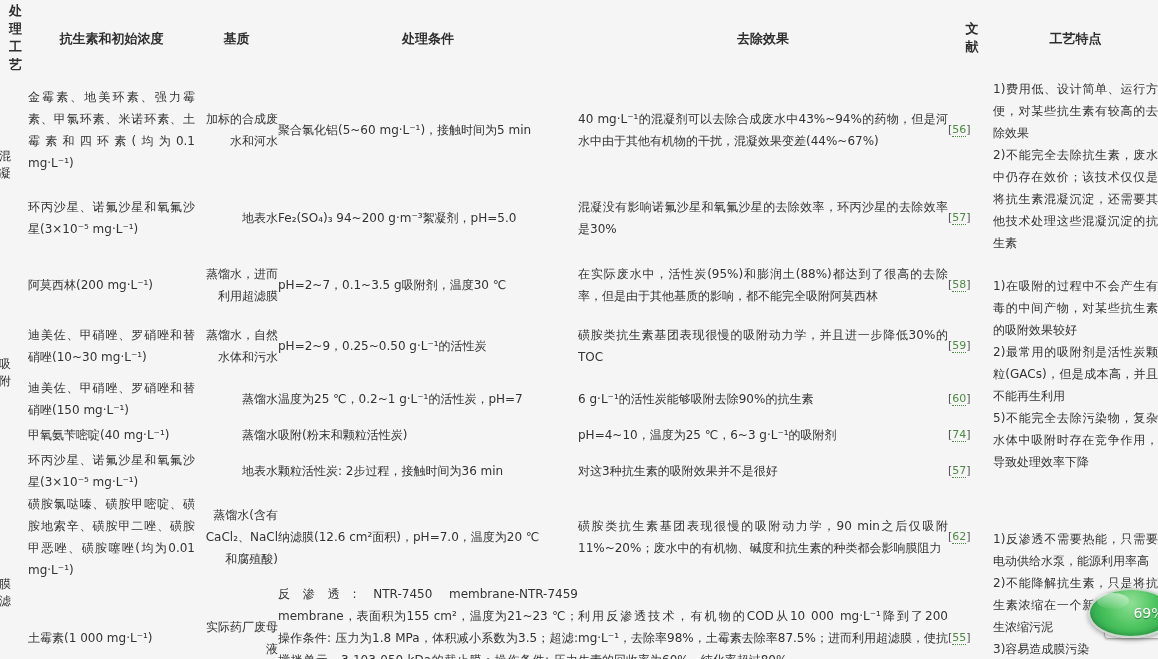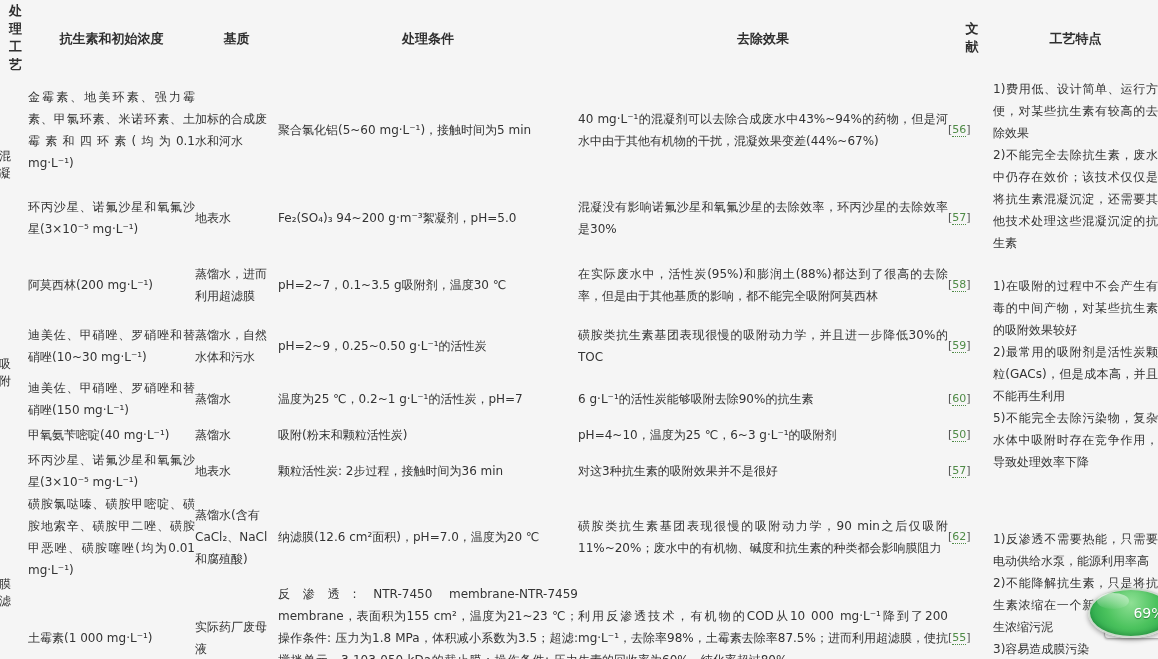--- a/index.html
+++ b/index.html
@@ -14,21 +14,21 @@
   table.doc th { font-size:13px; font-weight:bold; text-align:center; color:#2f2f2f; }
 
   
   .vtext { display:inline-block; width:15px; word-break:break-all; white-space:normal;
            line-height:18px; text-align:right; }
   .vtext.hdr { font-weight:bold; margin-left:1px; }
   .vtext.sec { line-height:17px; margin-left:-4px; font-weight:normal; }
 
   .c-proc { text-align:left; }
   .c-ab   { text-align:justify; padding:0 10px 0 4px; }
-  .c-mx   { text-align:left; padding:0 6px; }
+  .c-mx   { text-align:right; padding:0 6px; }
   .c-cond { text-align:justify; padding:0 14px 0 9px; }
   .c-rem  { text-align:justify; padding:0 16px 0 8px; }
   .c-ref  { text-align:left; font-size:11px; line-height:14px; }
   .c-feat { text-align:justify; padding:0 3px 0 2px; }
 
   .refwrap { white-space:nowrap; cursor:pointer; }
   .refwrap .br { color:#4f4f4f; }
   .refwrap .refnum { color:#4e8a45; border-bottom:1px dotted #4e8a45; padding-bottom:0px; }
 
   
@@ -129,21 +129,21 @@
         <td class="c-mx">蒸馏水</td>
         <td class="c-cond">温度为25 ℃，0.2~1 g·L⁻¹的活性炭，pH=7</td>
         <td class="c-rem">6 g·L⁻¹的活性炭能够吸附去除90%的抗生素</td>
         <td class="c-ref"><span class="refwrap"><span class="br">[</span><span class="refnum">60</span><span class="br">]</span></span></td>
       </tr>
       <tr style="height:28px">
         <td class="c-ab">甲氧氨苄嘧啶(40 mg·L⁻¹)</td>
         <td class="c-mx">蒸馏水</td>
         <td class="c-cond">吸附(粉末和颗粒活性炭)</td>
         <td class="c-rem">pH=4~10，温度为25 ℃，6~3 g·L⁻¹的吸附剂</td>
-        <td class="c-ref"><span class="refwrap"><span class="br">[</span><span class="refnum">50</span><span class="br">]</span></span></td>
+        <td class="c-ref"><span class="refwrap"><span class="br">[</span><span class="refnum">74</span><span class="br">]</span></span></td>
       </tr>
       <tr style="height:42px">
         <td class="c-ab">环丙沙星、诺氟沙星和氧氟沙星(3×10⁻⁵ mg·L⁻¹)</td>
         <td class="c-mx">地表水</td>
         <td class="c-cond">颗粒活性炭: 2步过程，接触时间为36 min</td>
         <td class="c-rem">对这3种抗生素的吸附效果并不是很好</td>
         <td class="c-ref"><span class="refwrap"><span class="br">[</span><span class="refnum">57</span><span class="br">]</span></span></td>
       </tr>
 
       <tr style="height:83px">

